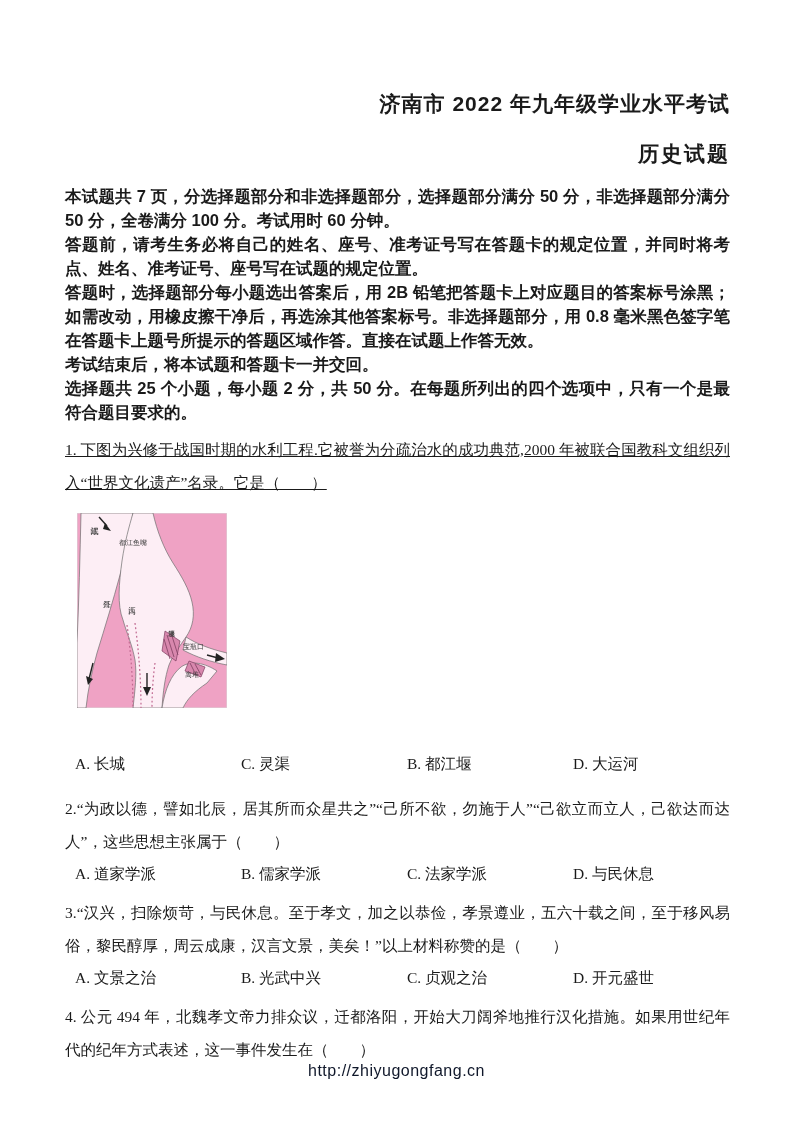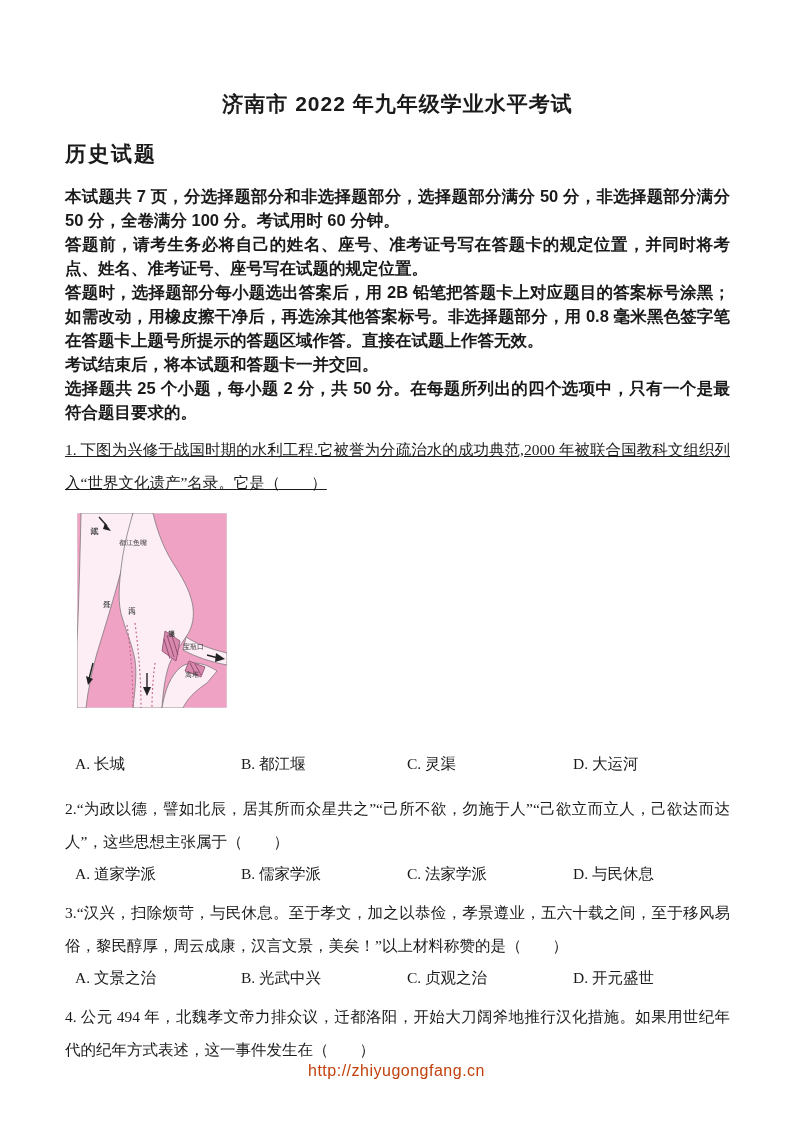--- a/index.html
+++ b/index.html
@@ -9,27 +9,27 @@
     margin:0 auto;
     background:#ffffff;
     box-sizing:border-box;
     padding:90px 63px 0 65px;
     overflow:hidden;
     font-family:"Liberation Serif",serif;
     color:#1a1a1a;
   }
   h1.title{
     margin:0 0 22px 0;
-    text-align:center;
+    text-align:right;
     font-family:"Liberation Sans",sans-serif;
     font-size:21px;font-weight:bold;letter-spacing:1px;
   }
   h2.subtitle{
     margin:0 0 16px 0;
-    text-align:left;
+    text-align:right;
     font-family:"Liberation Sans",sans-serif;
     font-size:21px;font-weight:bold;letter-spacing:2px;
   }
   .intro p{
     margin:0;
     font-family:"Liberation Sans",sans-serif;
     font-weight:bold;
     font-size:16.5px;line-height:24px;
     text-align:justify;
   }
@@ -61,21 +61,21 @@
   .map-label{
     font-family:"Liberation Sans",sans-serif;
     fill:#3a3a3a;
   }
   .vtext{writing-mode:vertical-rl;text-orientation:upright;}
   .footer{
     position:absolute;
     left:0;right:0;top:1062px;
     text-align:center;
     font-family:"Liberation Sans",sans-serif;
-    font-size:16px;color:#c2410c;letter-spacing:0.5px;
+    font-size:16px;color:#0f172a;letter-spacing:0.5px;
   }
 </style>
 </head>
 <body>
 
 <div class="page">
 
   <h1 class="title">济南市 2022 年九年级学业水平考试</h1>
   <h2 class="subtitle">历史试题</h2>
 
@@ -133,22 +133,22 @@
         <text class="map-label vtext" x="30" y="82" font-size="7.5">外江</text>
         <text class="map-label vtext" x="55" y="88" font-size="7.5">内江</text>
         <text class="map-label vtext" x="95" y="112" font-size="6.5">飞沙堰</text>
         <text class="map-label" x="106" y="136" font-size="7">宝瓶口</text>
         <text class="map-label" x="108" y="164" font-size="7">离堆</text>
       </svg>
     </div>
 
     <div class="options">
       <span>A. 长城</span>
+      <span>C. 灵渠</span>
       <span>B. 都江堰</span>
-      <span>C. 灵渠</span>
       <span>D. 大运河</span>
     </div>
   </section>
 
   <section class="question q2">
     <p class="stem">2.“为政以德，譬如北辰，居其所而众星共之”“己所不欲，勿施于人”“己欲立而立人，己欲达而达人”，这些思想主张属于（　　）</p>
     <div class="options">
       <span>A. 道家学派</span>
       <span>B. 儒家学派</span>
       <span>C. 法家学派</span>

